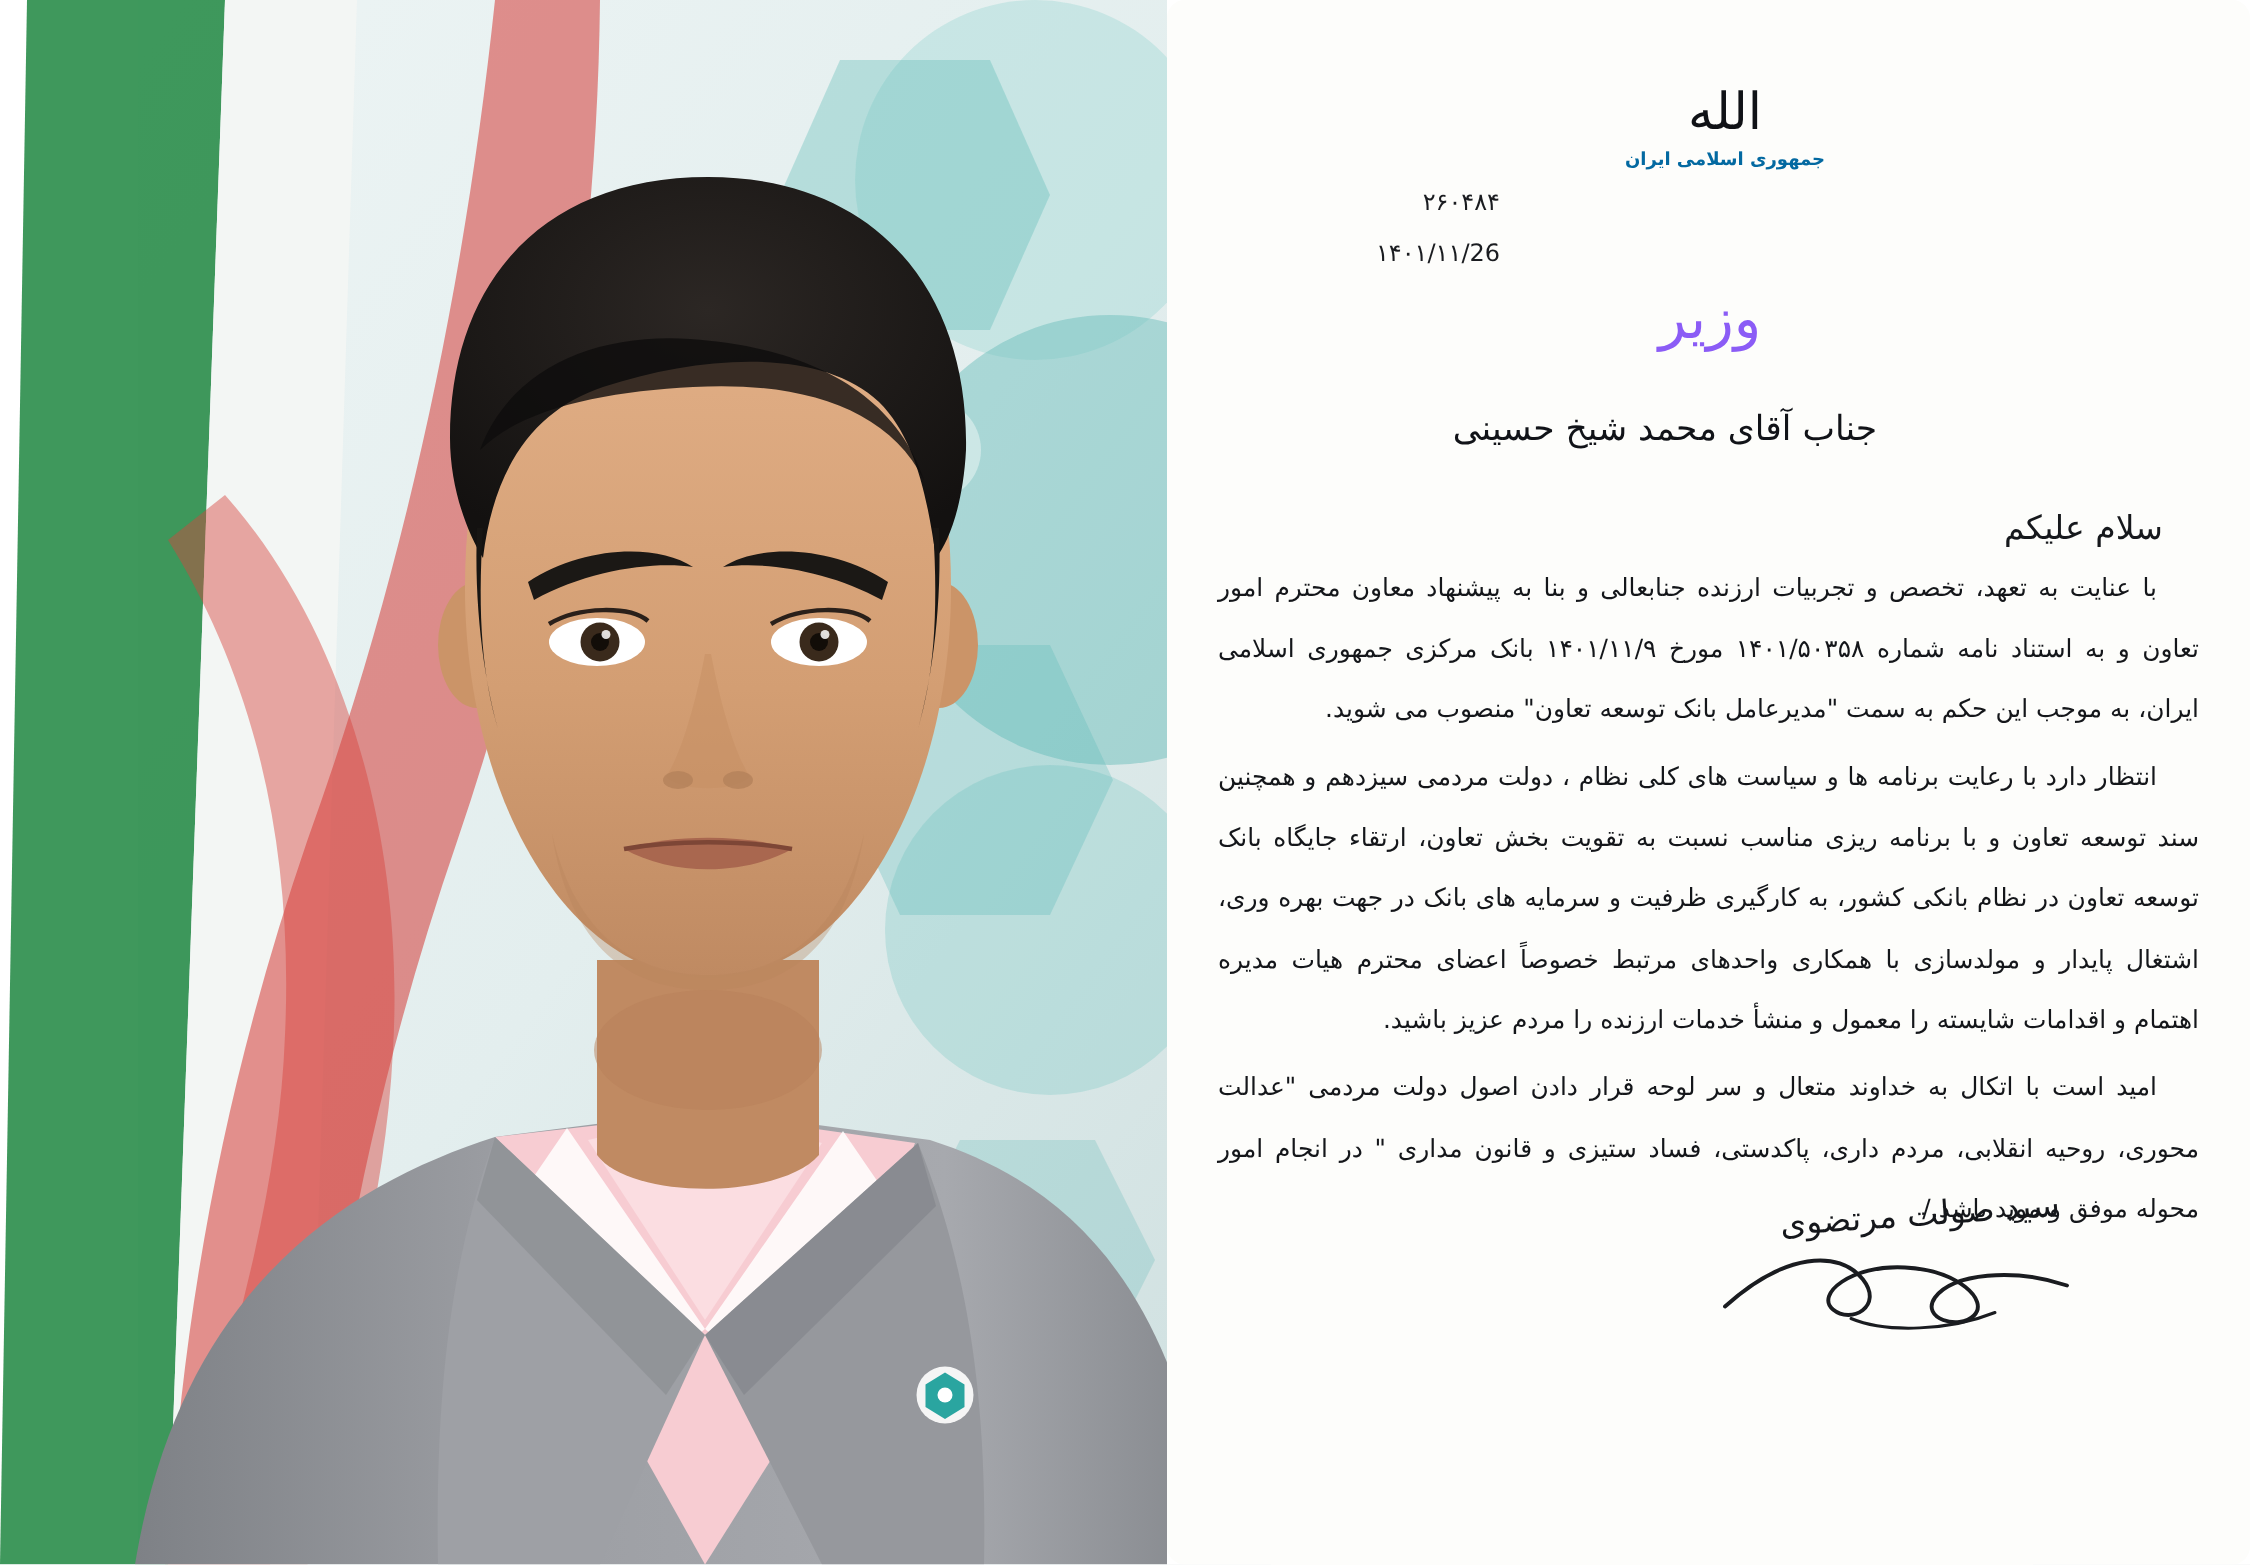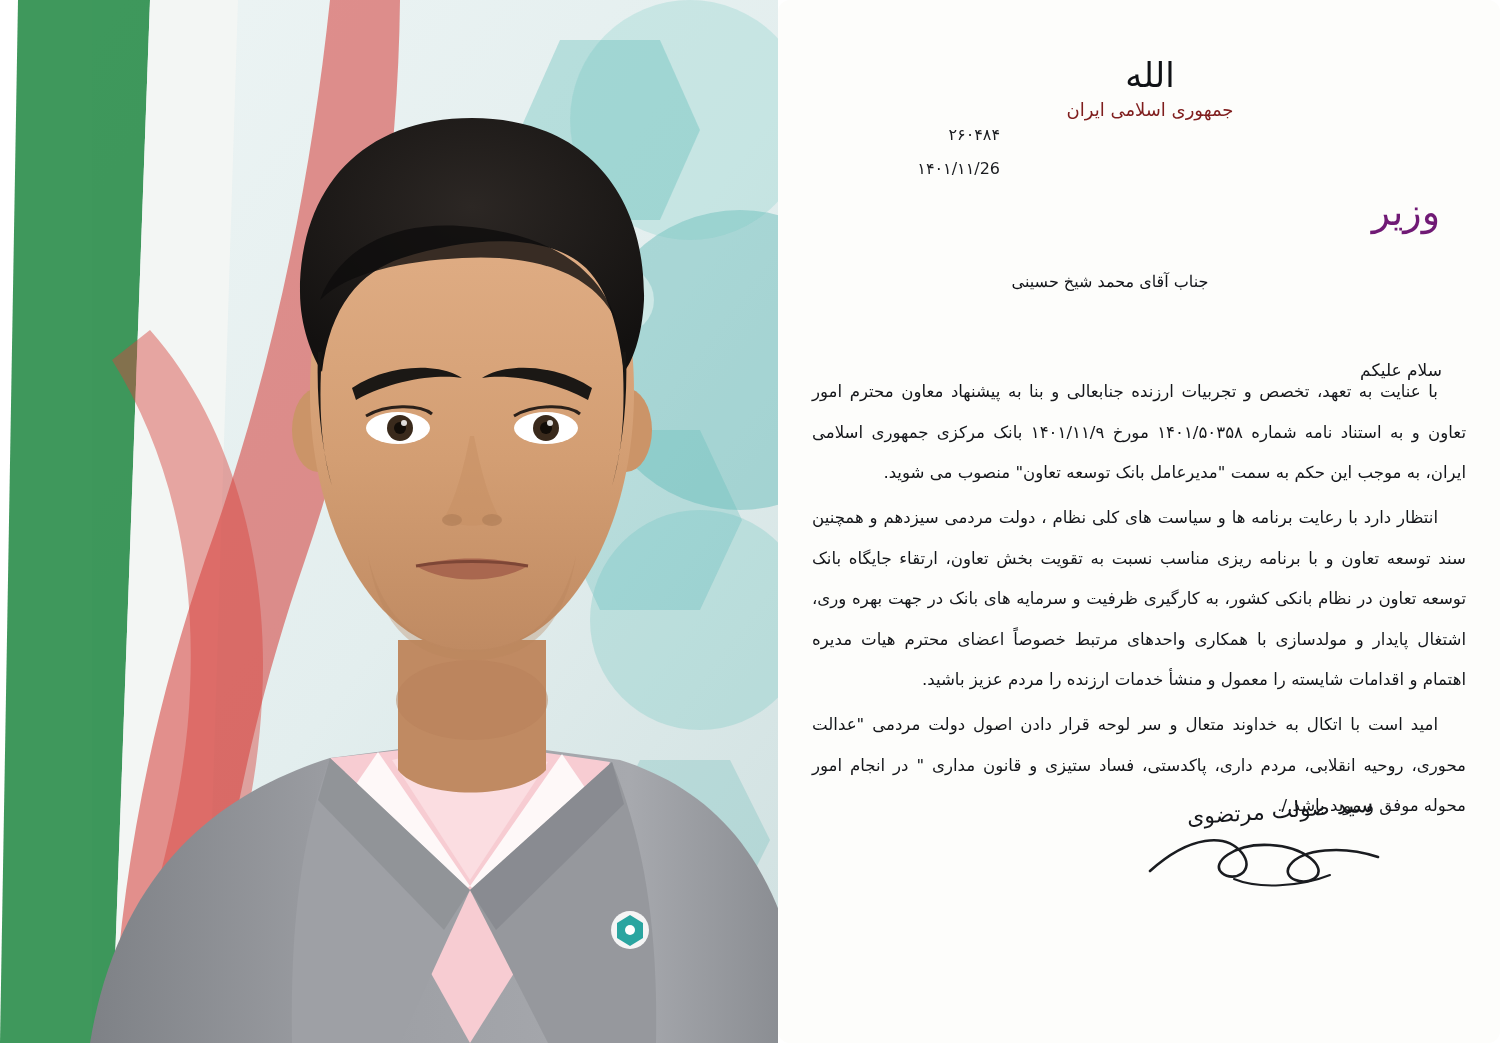--- a/index.html
+++ b/index.html
@@ -52,23 +52,24 @@
     line-height: 1.35;
   }
   .emblem {
     font-size: 34px;
     color: #101216;
     line-height: 1;
     margin-bottom: 6px;
     letter-spacing: 0;
   }
   .lh-line1 {
-    font-size: 18px;
-    color: #7f1d1d;
+    font-size: 12px;
+    color: #0369a1;
     letter-spacing: .2px;
+    font-weight: bold;
   }
   .lh-line2 {
     font-size: 15.5px;
     color: #1a1c20;
     margin-top: 5px;
     letter-spacing: .2px;
   }
 
   .meta {
     position: absolute;
@@ -79,45 +80,44 @@
     color: #1a1c20;
     line-height: 2.1;
   }
   .meta div { white-space: nowrap; }
 
   .title-vazir {
     position: absolute;
     top: 190px;
     right: 60px;
     width: 600px;
-    text-align: right;
+    text-align: center;
     font-size: 38px;
     font-family: Liberation Sans, sans-serif;
-    color: #701a75;
+    color: #8b5cf6;
     letter-spacing: 1px;
   }
 
   .addressee {
     position: absolute;
     top: 272px;
     right: 150px;
     width: 480px;
     text-align: center;
-    font-size: 16px;
+    font-size: 23px;
     font-family: "DejaVu Serif", "Liberation Serif", serif;
     color: #111318;
   }
 
   .salutation {
     position: absolute;
     top: 340px;
     right: 58px;
-    font-size: 17px;
+    font-size: 22px;
     color: #16181c;
-    margin-top: 20px;
   }
 
   .body {
     position: absolute;
     top: 372px;
     right: 34px;
     left: 34px;
     text-align: justify;
     font-size: 16.6px;
     line-height: 2.45;

